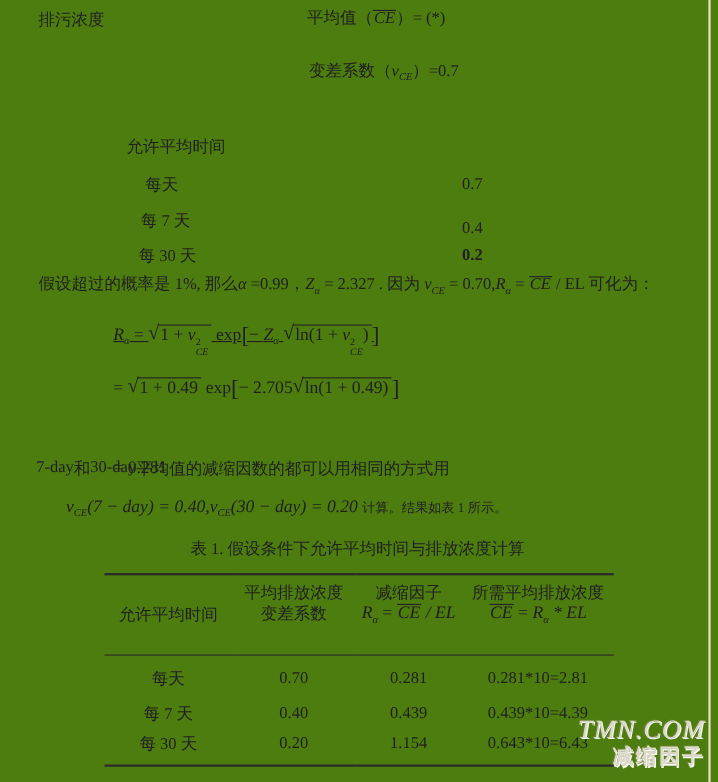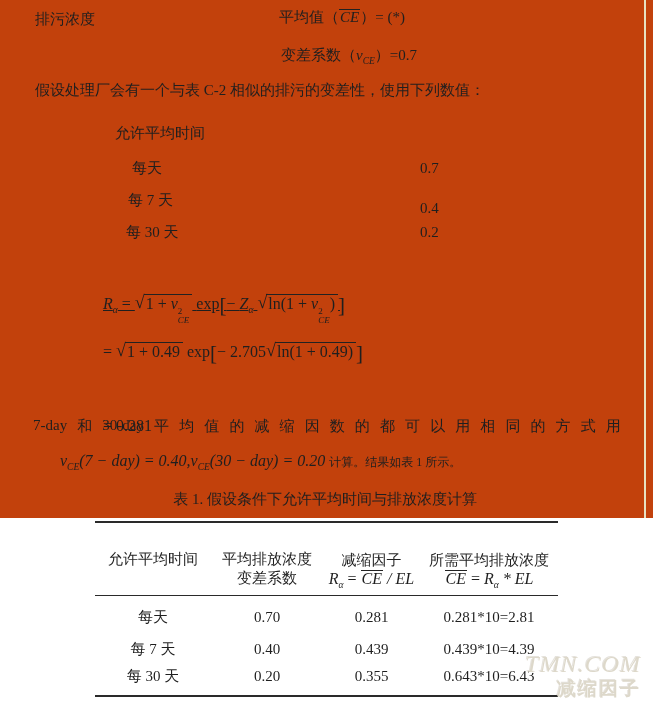--- a/index.html
+++ b/index.html
@@ -1,21 +1,21 @@
 <!DOCTYPE html>
 <html><head>
 <meta charset="utf-8">
 <style>
   html,body{margin:0;padding:0;}
   body{
     width:653px;height:711px;background:#ffffff;
     font-family:"Liberation Serif","DejaVu Serif",serif;
     color:#1f1f1f;overflow:hidden;
   }
-  .page{position:relative;width:653px;height:518px;background:#c2410c;}
+  .page{position:relative;width:653px;height:711px;background:#4d7c0f;}
   .edge-line{position:absolute;top:0;bottom:0;right:7px;width:2px;background:#e8e1c2;}
 
   .abs{position:absolute;}
   .txt{font-size:15px;line-height:1.25;}
   .mi{font-style:italic;font-family:"Liberation Serif",serif;}
   sub.msub{font-size:9.5px;font-style:italic;vertical-align:-4px;line-height:0;}
   .ol{font-style:italic;display:inline-block;border-top:1.6px solid #222;line-height:1.05;padding:0 1px;}
 
   
   .sq{white-space:nowrap;}
@@ -30,27 +30,27 @@
   .bb{font-size:21px;vertical-align:-3px;font-weight:400;}
 
   .mline{position:absolute;left:0;font-size:16px;white-space:nowrap;}
   .mline .mi{font-size:16px;}
 
   
   .mini{position:absolute;left:0;top:122px;width:653px;height:125px;font-size:15px;}
   .mini .cell{position:absolute;white-space:nowrap;}
 
   
-  .just{display:flex;justify-content:space-between;font-size:15px;}
+  .just{display:flex;font-size:15px;}
 
   
   .t1{border-collapse:collapse;table-layout:fixed;width:463px;font-size:15px;}
   .t1 td{text-align:center;vertical-align:middle;padding:0;}
   .t1 .hrow td{border-top:2px solid #2a2a2a;border-bottom:1.6px solid #2a2a2a;height:72px;}
-  .hstack{display:flex;flex-direction:column;justify-content:flex-end;height:58px;padding:0 0;}
+  .hstack{display:flex;flex-direction:column;justify-content:flex-start;height:58px;padding:0 0;}
   .hcenter{display:flex;align-items:center;justify-content:center;height:72px;}
   .t1 .r0 td{height:34px;padding-top:4px;}
   .t1 .r1 td{height:30px;}
   .t1 .r2 td{height:25px;border-bottom:2px solid #2a2a2a;padding-bottom:6px;}
   .hmath{font-size:16px;white-space:nowrap;}
 
   .caption{text-align:center;font-size:15px;}
 
   .wm{position:absolute;right:12px;top:652px;text-align:right;
       color:#ddd8ca;text-shadow:1px 1px 0 rgba(255,255,255,.95),-1px -1px 0 rgba(160,152,130,.28);
@@ -63,36 +63,38 @@
 
 <div class="page">
   <div class="edge-line"></div>
 
   <div class="abs txt" style="left:35px;top:10px;">排污浓度</div>
 
   <div class="abs txt" style="left:279px;top:8px;">
     <span>平均值（</span><span class="ol">CE</span><span>）= (*)</span>
   </div>
 
-  <div class="abs txt" style="left:281px;top:46px;">
+  <div class="abs txt" style="left:281px;top:56px;">
     <span>变差系数（</span><i class="mi">ν</i><sub class="msub">CE</sub><span>）=0.7</span>
   </div>
 
-  <div class="abs txt" style="left:35px;top:81px;width:600px;">假设处理厂会有一个与表 C-2 相似的排污的变差性，使用下列数值：</div>
 
   <div class="mini">
     <span class="cell" style="left:115px;top:2px;">允许平均时间</span>
     <span class="cell" style="left:132px;top:37px;">每天</span>
     <span class="cell" style="left:420px;top:38px;">0.7</span>
     <span class="cell" style="left:128px;top:69px;">每 7 天</span>
     <span class="cell" style="left:420px;top:78px;">0.4</span>
     <span class="cell" style="left:126px;top:101px;">每 30 天</span>
-    <span class="cell" style="left:420px;top:102px;">0.2</span>
-  </div>
-
+    <span class="cell" style="left:420px;top:102px;font-weight:bold;">0.2</span>
+  </div>
+
+  <div class="abs txt" style="left:35px;top:250px;width:605px;white-space:nowrap;">
+    <span>假设超过的概率是 1%, 那么</span><i class="mi">α</i><span> =0.99，</span><i class="mi">Z</i><sub class="msub">α</sub><span> = 2.327 . 因为 </span><i class="mi">ν</i><sub class="msub">CE</sub><span> = 0.70,</span><i class="mi">R</i><sub class="msub">α</sub><span> = </span><span class="ol">CE</span><i class="mi" style="font-style:normal;"> / EL 可化为：</i>
+  </div>
 
   <div class="abs" style="left:103px;top:293px;width:480px;height:125px;">
     <div class="mline" style="top:0;text-decoration:underline;">
       <i class="mi">R</i><sub class="msub">α</sub><span> = </span><span class="sq"><span class="sqsym">√</span><span class="rad"><span>1 + </span><i class="mi">ν</i><span class="ss">
               <span style="font-style:normal;">2</span>
               <span>CE</span>
             </span></span></span>&nbsp;<span>exp</span><span class="bb">[</span><span>− </span><i class="mi">Z</i><sub class="msub">α</sub>&nbsp;<span class="sq"><span class="sqsym">√</span><span class="rad"><span>ln(1 + </span><i class="mi">ν</i><span class="ss">
               <span style="font-style:normal;">2</span>
               <span>CE</span>
             </span><span>)</span></span></span><span class="bb">]</span>
@@ -177,21 +179,21 @@
     </tr>
     <tr class="r1">
       <td>每 7 天</td>
       <td>0.40</td>
       <td>0.439</td>
       <td>0.439*10=4.39</td>
     </tr>
     <tr class="r2">
       <td>每 30 天</td>
       <td>0.20</td>
-      <td>0.355</td>
+      <td>1.154</td>
       <td>0.643*10=6.43</td>
     </tr>
   </tbody>
     </table>
 
   <div class="wm">
     <div class="wm1">TMN.COM</div>
     <div class="wm2">减缩因子</div>
   </div>
 </div>

